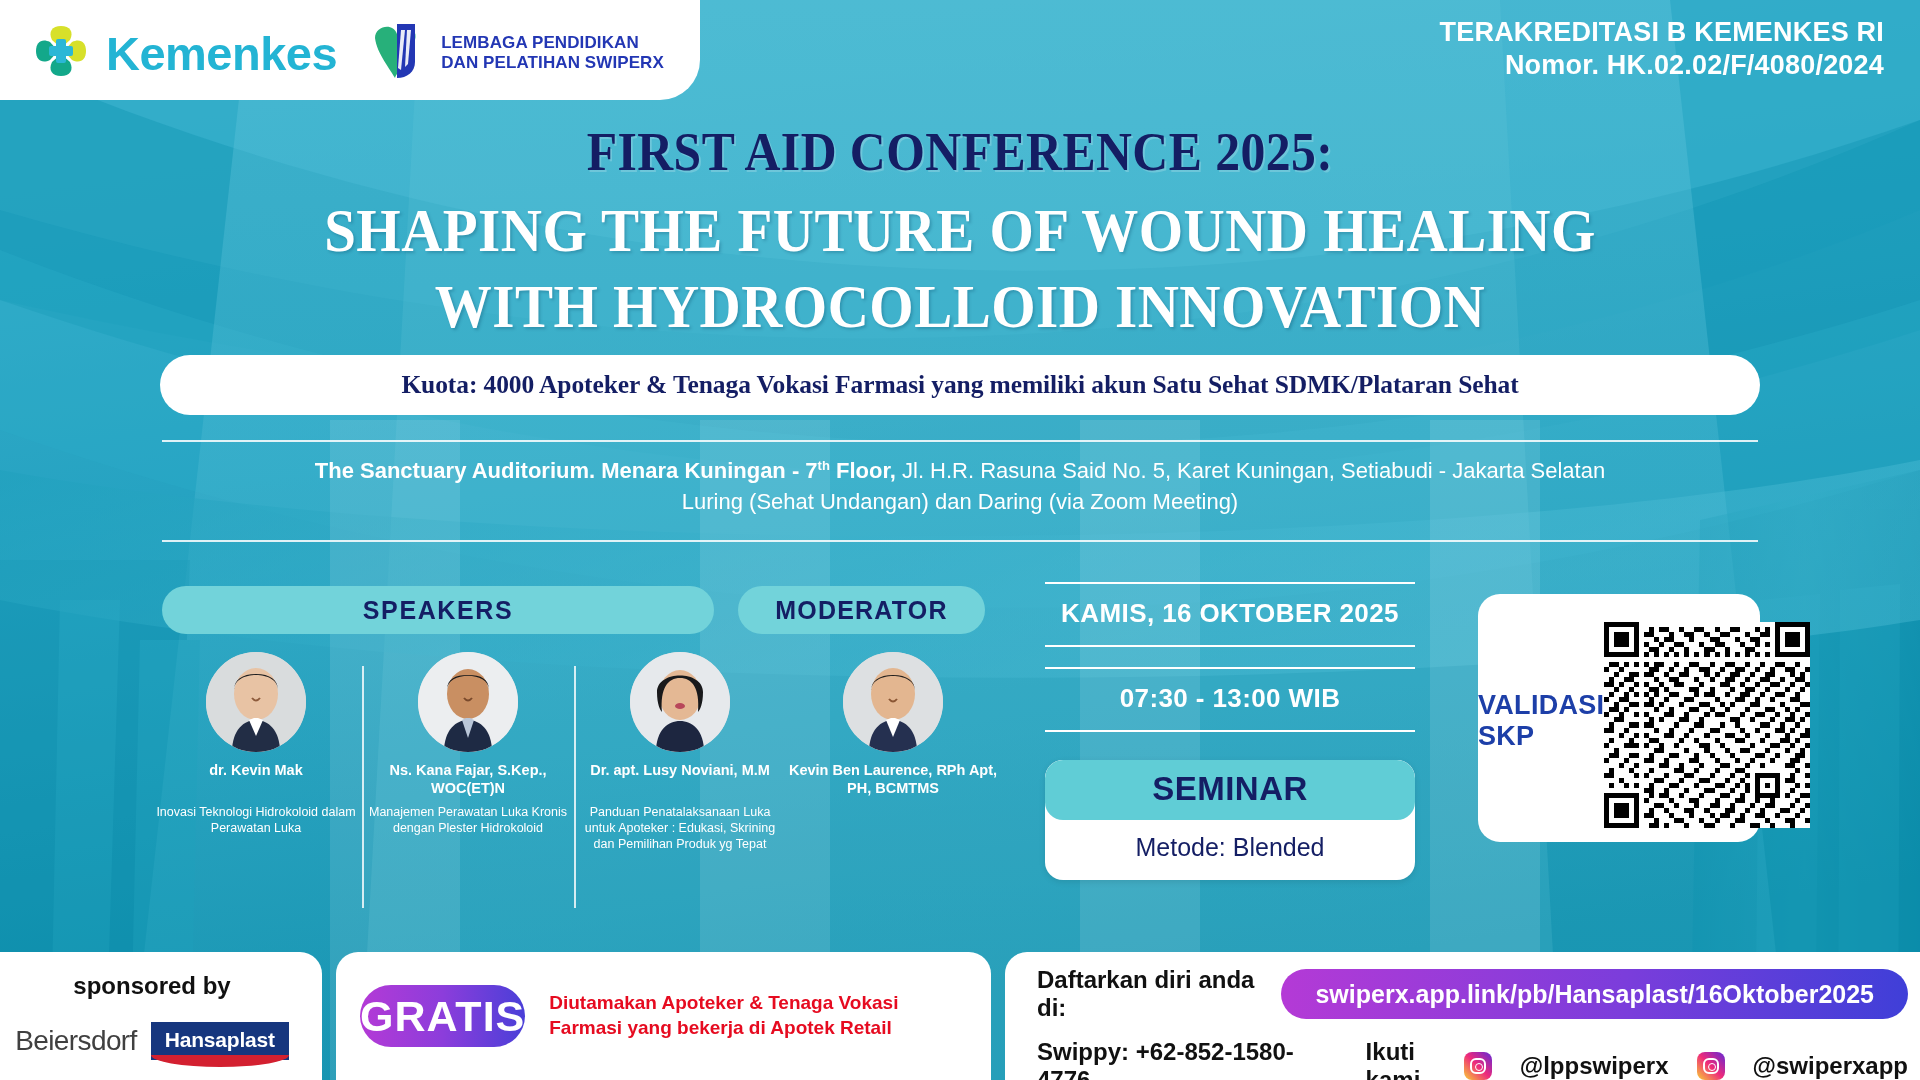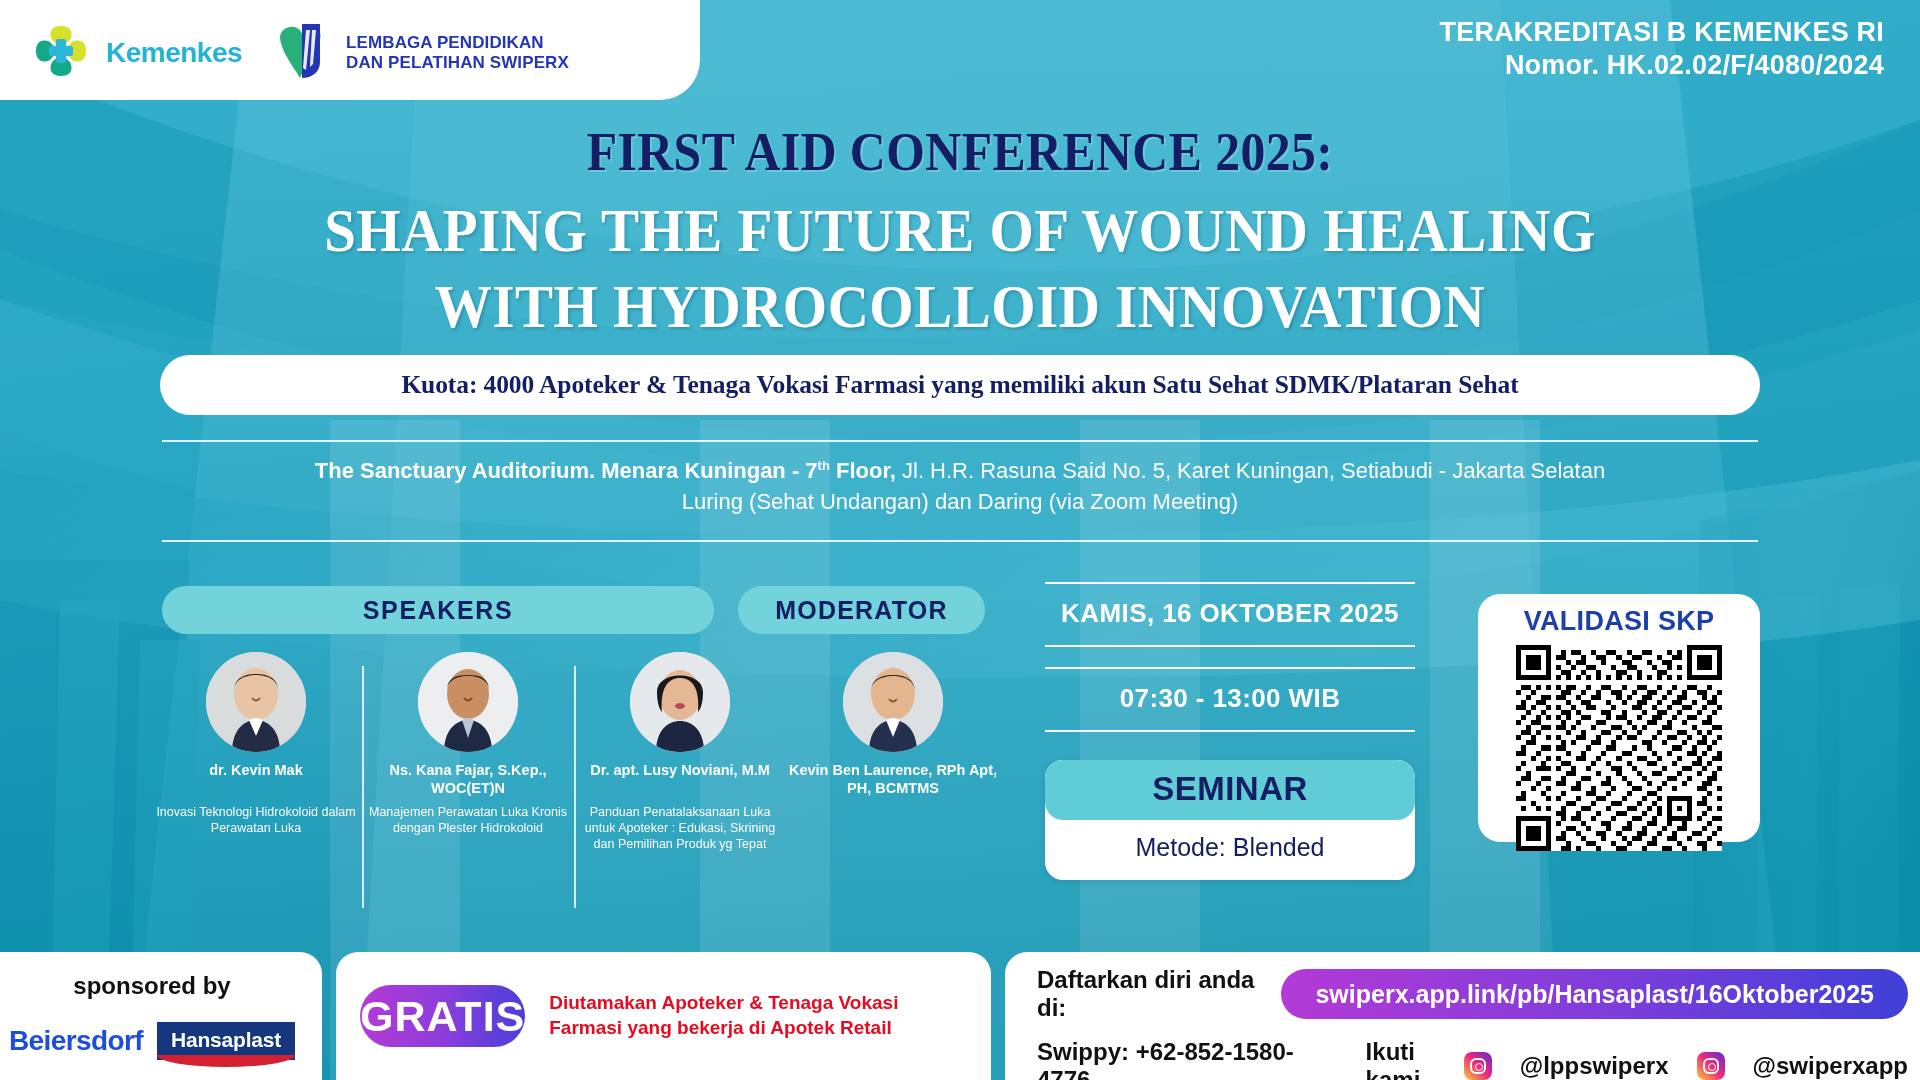--- a/index.html
+++ b/index.html
@@ -17,21 +17,21 @@
   
   .logo-card{
     position:absolute; left:-30px; top:-34px;
     width:730px; height:134px;
     background:#ffffff; border-radius:0 0 40px 0;
     display:flex; align-items:flex-end; gap:34px;
     padding:0 0 14px 60px; z-index:20;
   }
   .kemenkes-lock{ display:flex; align-items:center; gap:14px; }
   .kemenkes-word{
-    font-size:28px; font-weight:bold; color:#23b4d4;
+    font-size:47px; font-weight:bold; color:#23b4d4;
     letter-spacing:-0.5px;
   }
   .lppsx-lock{ display:flex; align-items:center; gap:12px; }
   .lppsx-text{
     font-size:17px; font-weight:bold; color:#2337b4;
     line-height:1.18; letter-spacing:0.1px;
   }
 
   
   .accred{
@@ -144,43 +144,43 @@
     letter-spacing:0.5px;
   }
   .seminar-body{
     color:#141e64; font-size:25px; text-align:center; padding:13px 0 18px;
   }
 
   
   .skp{
     position:absolute; left:1478px; top:594px; width:282px; height:248px;
     background:#ffffff; border-radius:22px; z-index:15;
-    display:flex; flex-direction:column; align-items:center;
-    padding-top:12px;
+    display:flex; flex-direction:row; align-items:center;
+    padding-top:6px;
   }
   .skp-title{
     color:#1d3fa8; font-weight:bold; font-size:27px; letter-spacing:0.3px;
   }
   .qr{ margin-top:8px; width:206px; height:206px; }
   .qr svg{ display:block; }
 
   
   .bottom{
     position:absolute; left:0; bottom:0; width:1920px; height:128px; z-index:18;
     display:flex; gap:14px; padding:0 0 0 0;
   }
   .bcard{ background:#ffffff; border-radius:22px 22px 0 0; }
 
   .b-sponsor{
     width:340px; margin-left:-18px; border-radius:0 22px 0 0;
     display:flex; flex-direction:column; align-items:center; justify-content:center;
   }
   .sponsor-label{ font-size:24px; font-weight:bold; color:#111; margin-bottom:22px;}
   .sponsor-logos{ display:flex; align-items:center; gap:14px; }
-  .beiersdorf{ font-size:28px; font-weight:bold; color:#1d4ed8; letter-spacing:-.6px;}
+  .beiersdorf{ font-size:28px; font-weight:normal; color:#404040; letter-spacing:-.6px;}
   .hansaplast{
     position:relative; background:#16367e; color:#fff; font-weight:bold;
     font-size:21px; padding:6px 14px 8px; letter-spacing:-.2px;
   }
   .hansaplast::after{
     content:""; position:absolute; left:0; right:0; bottom:-7px; height:12px;
     background:#d32030; border-radius:0 0 50% 50%/0 0 100% 100%;
   }
 
   .b-gratis{

